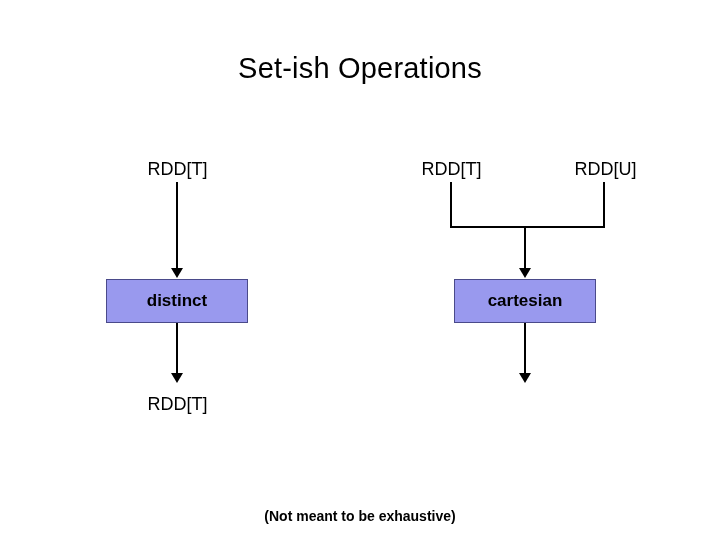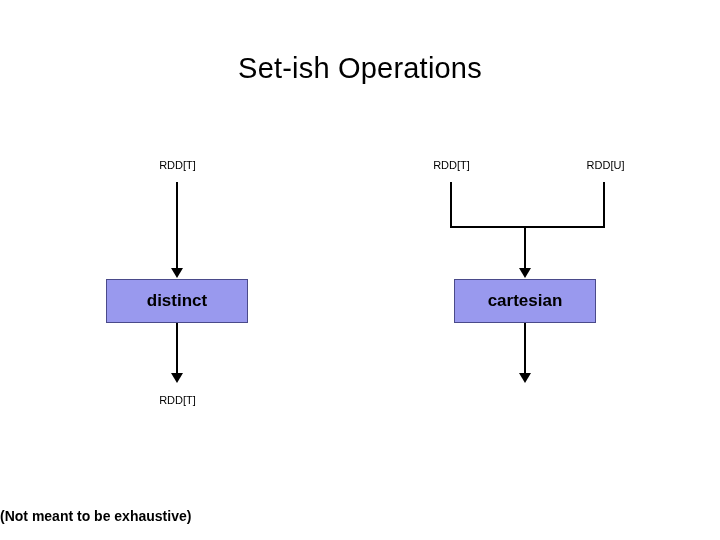--- a/index.html
+++ b/index.html
@@ -26,21 +26,21 @@
     width: 720px;
     text-align: center;
     font-size: 29px;
     font-weight: normal;
     color: #000000;
     letter-spacing: 0.2px;
   }
 
   .label {
     position: absolute;
-    font-size: 11px;
+    font-size: 18px;
     color: #000000;
     white-space: nowrap;
     text-align: center;
   }
 
   .op-box {
     position: absolute;
     background: #9999ee;
     border: 1px solid #4a4a8a;
     font-size: 17px;
@@ -69,20 +69,21 @@
     border-left: 6px solid transparent;
     border-right: 6px solid transparent;
     border-top: 10px solid #000000;
   }
 
   #footnote {
     position: absolute;
     left: 0;
     top: 508px;
     width: 720px;
+    text-align: center;
     font-size: 14px;
     font-weight: bold;
     color: #000000;
   }
 </style>
 </head>
 <body>
 
 <div id="slide">
 

